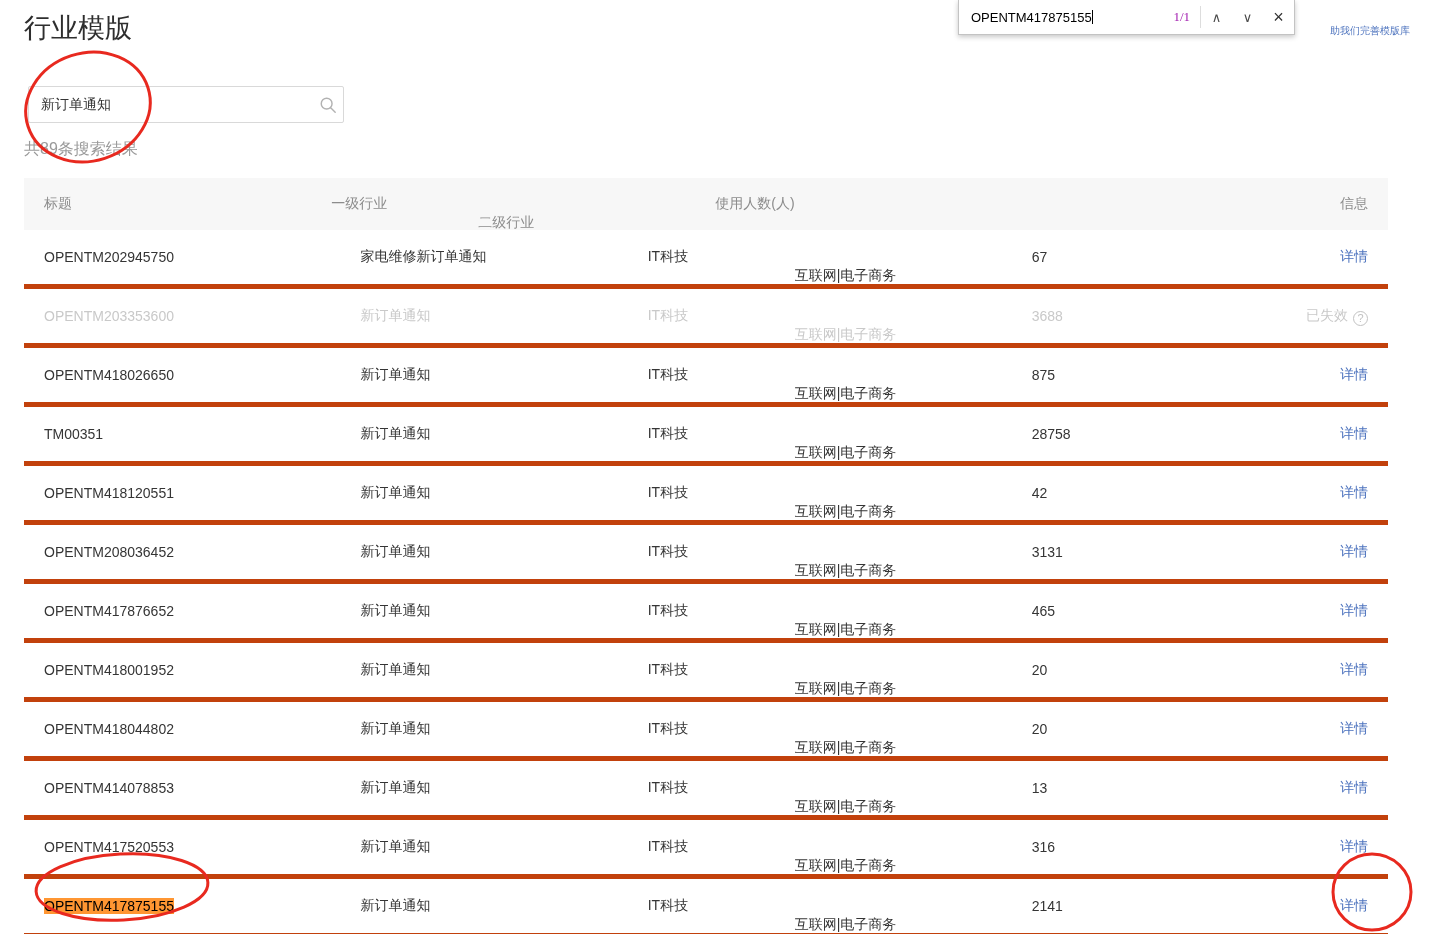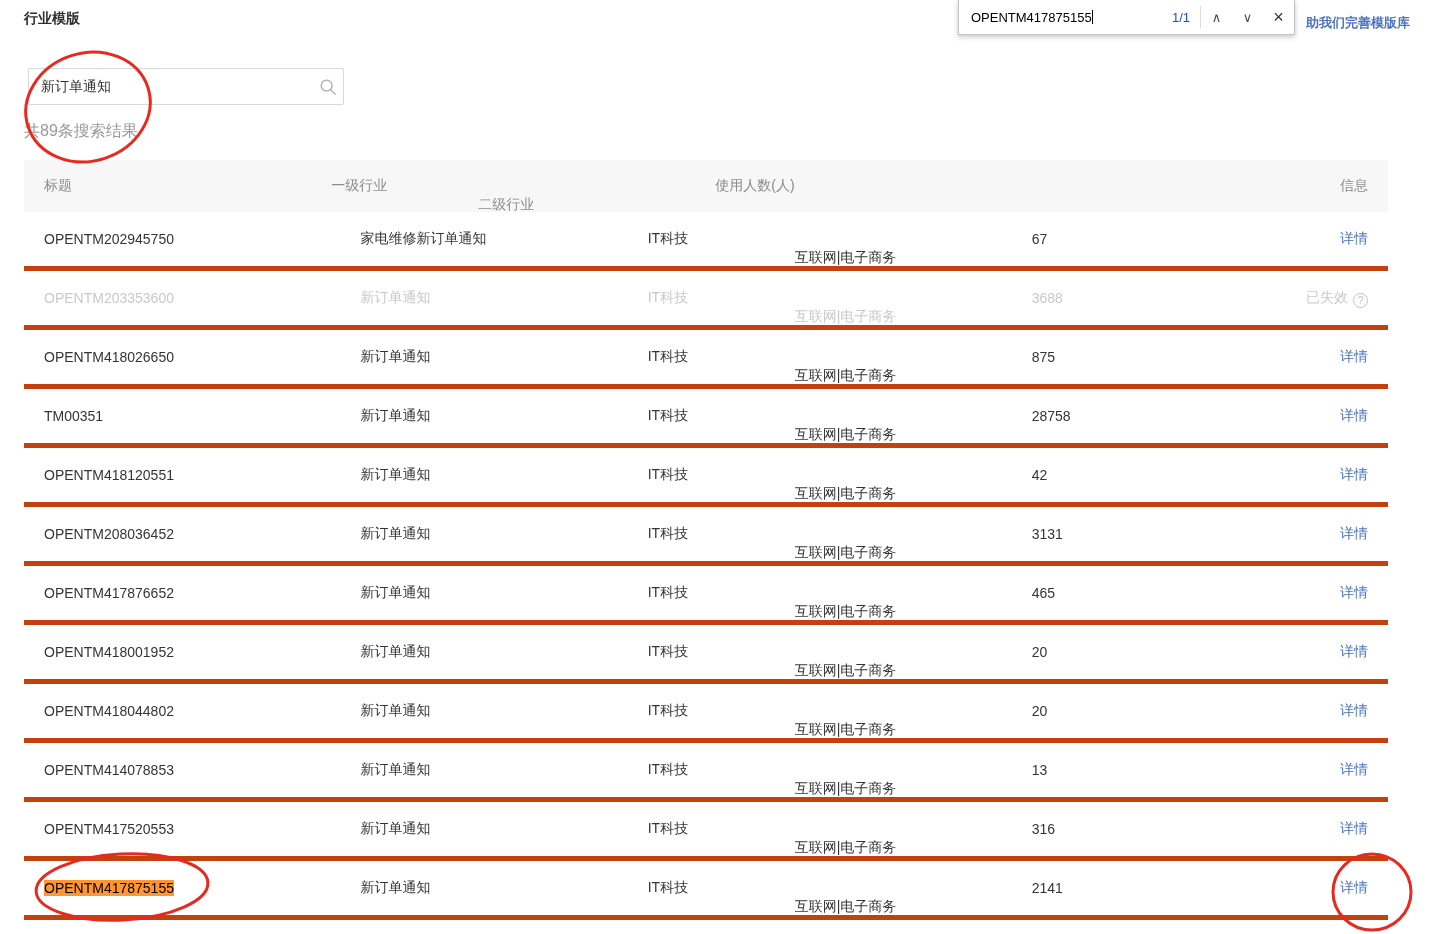--- a/index.html
+++ b/index.html
@@ -5,34 +5,33 @@
   * { margin: 0; padding: 0; box-sizing: border-box; }
   html, body { width: 1432px; height: 934px; overflow: hidden; }
   body {
     font-family: "Liberation Sans", "DejaVu Sans", sans-serif;
     background: #ffffff;
     color: #353535;
     position: relative;
     font-size: 14px;
   }
   .page-title {
-    font-size: 14px;
-    font-weight: 700;
+    font-size: 27px;
+    font-weight: 400;
     color: #2e2e2e;
     margin: 10px 16px 0 24px;
   }
   .help-link {
     position: absolute;
-    top: 14px;
+    top: 24px;
     right: 22px;
     color: var(--link, #4d73be);
-    font-size: 13px;
+    font-size: 10px;
     text-decoration: none;
     cursor: pointer;
-    font-weight: bold;
   }
   
   .search-box {
     position: relative;
     margin: 40px 0 0 28px;
     width: 316px;
     height: 37px;
     border: 1px solid #d9d9d9;
     border-radius: 2px;
     display: flex;
@@ -139,21 +138,21 @@
     overflow: hidden;
     cursor: text;
   }
   .find-cursor {
     display: inline-block;
     width: 1px;
     height: 14px;
     background: #000;
     vertical-align: -2px;
   }
-  .find-count { color: #1d4ed8; padding-right: 10px; }
+  .find-count { color: #a21caf; padding-right: 10px; font-family: Liberation Serif, serif; }
   .find-sep { width: 1px; height: 22px; background: #ddd; }
   .find-btn {
     width: 31px;
     height: 100%;
     display: flex;
     align-items: center;
     justify-content: center;
     color: #4a4a4a;
     cursor: pointer;
     font-size: 13px;

